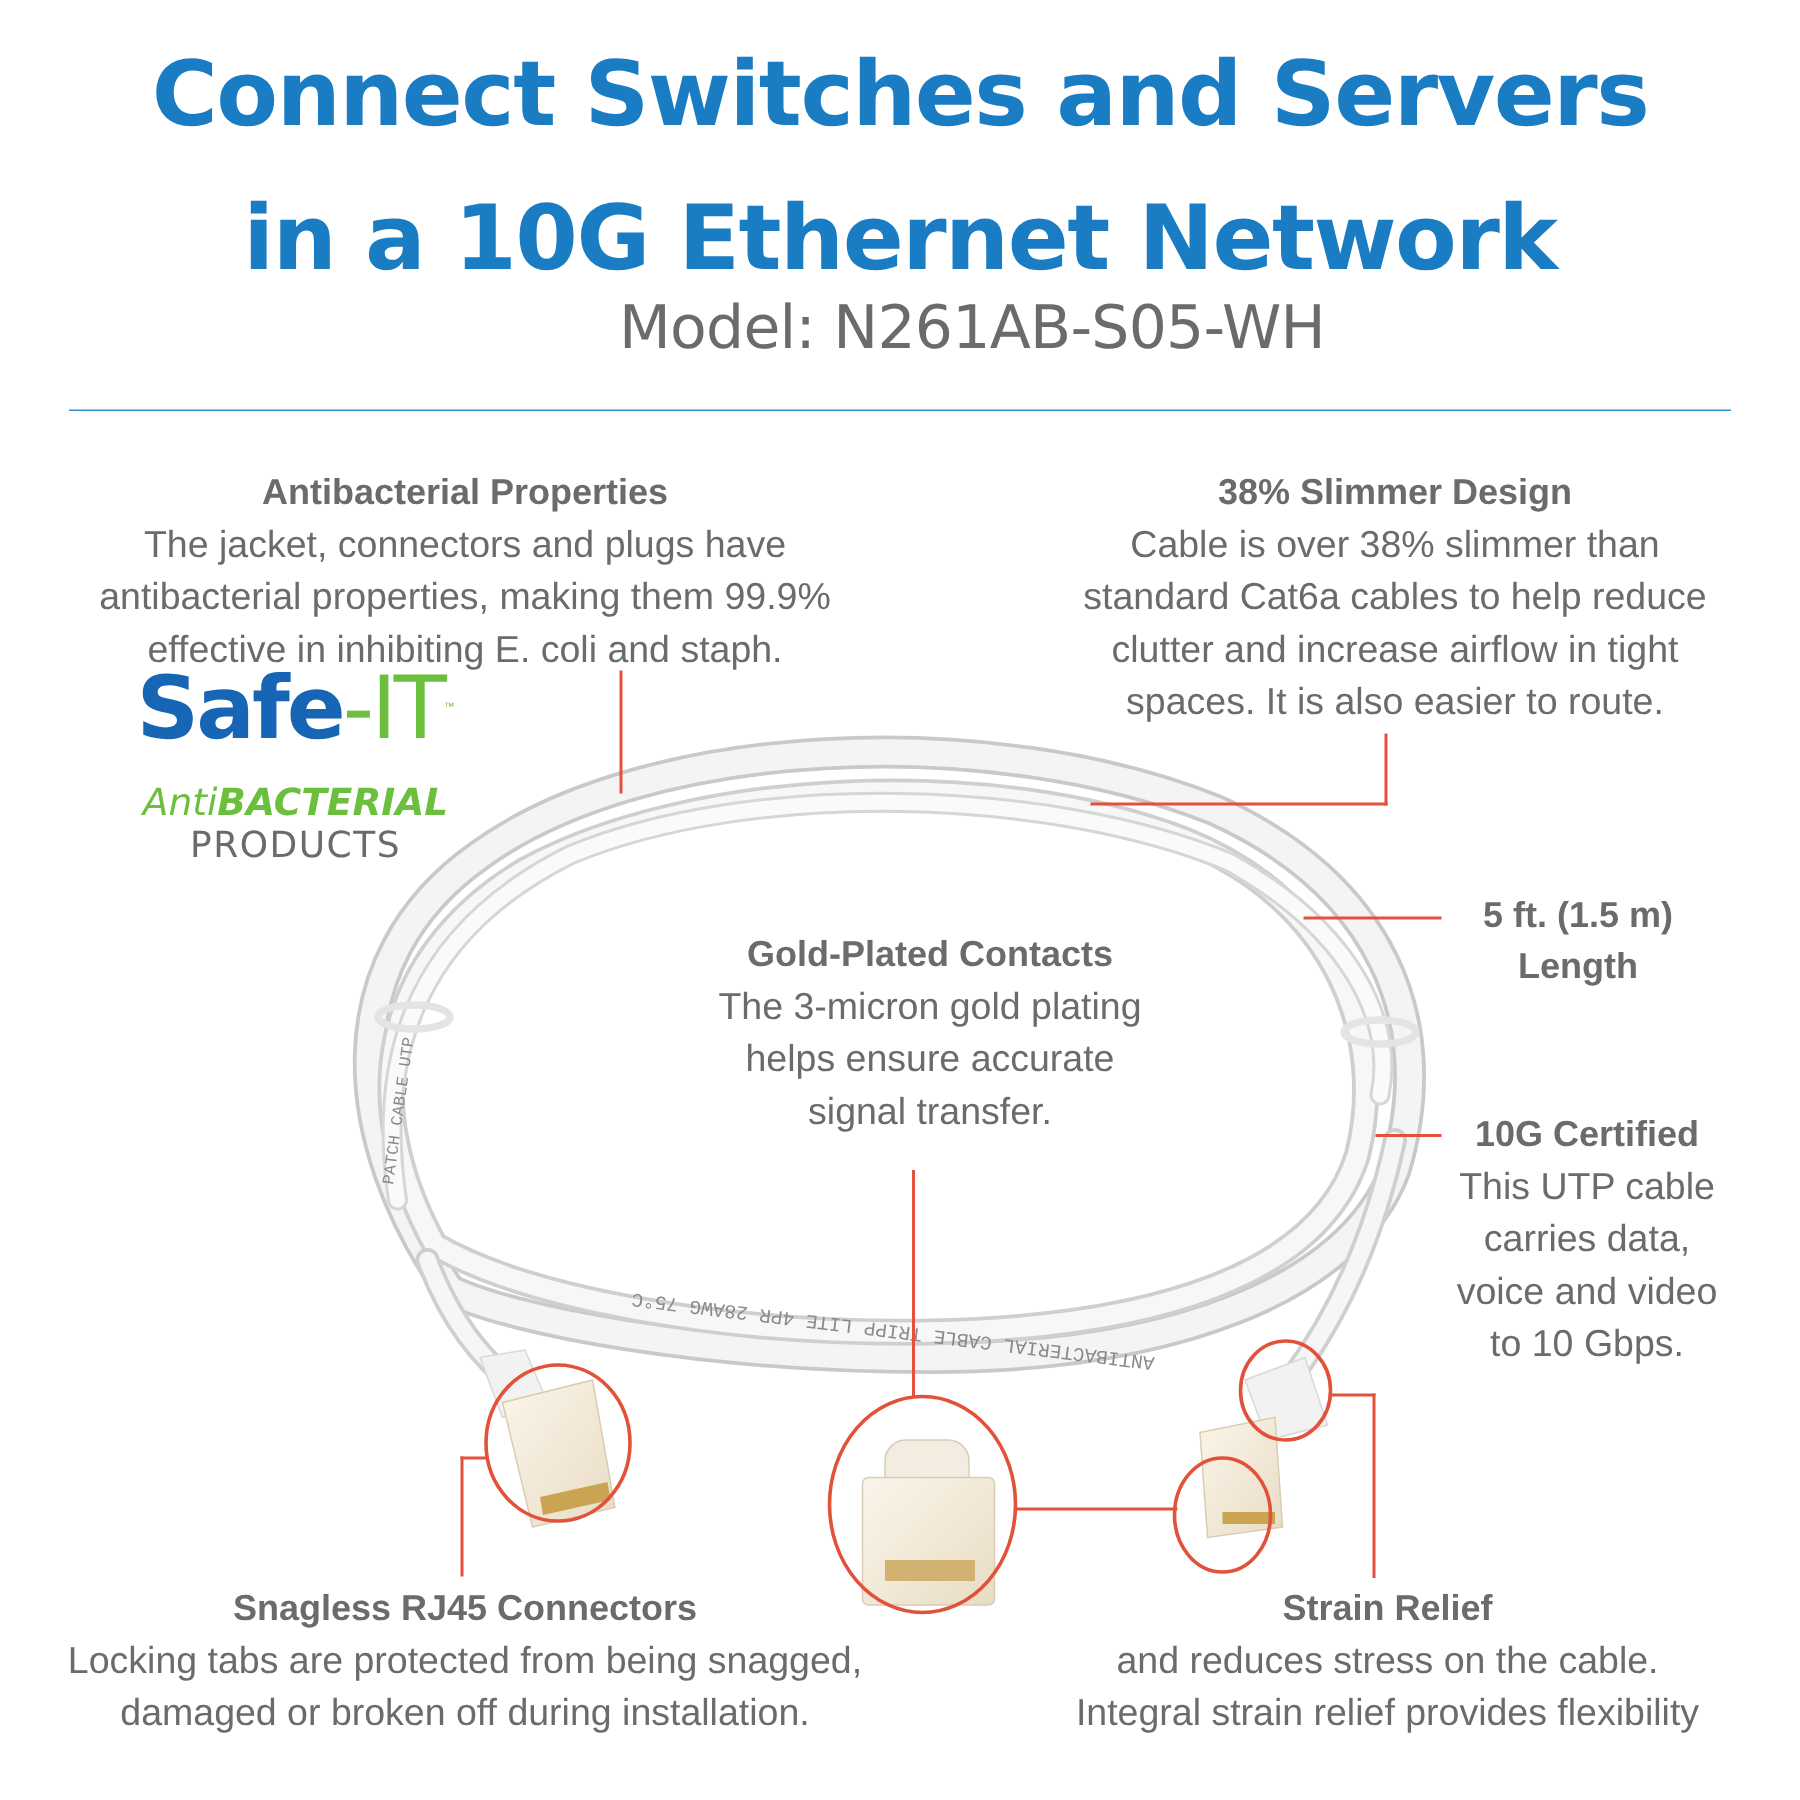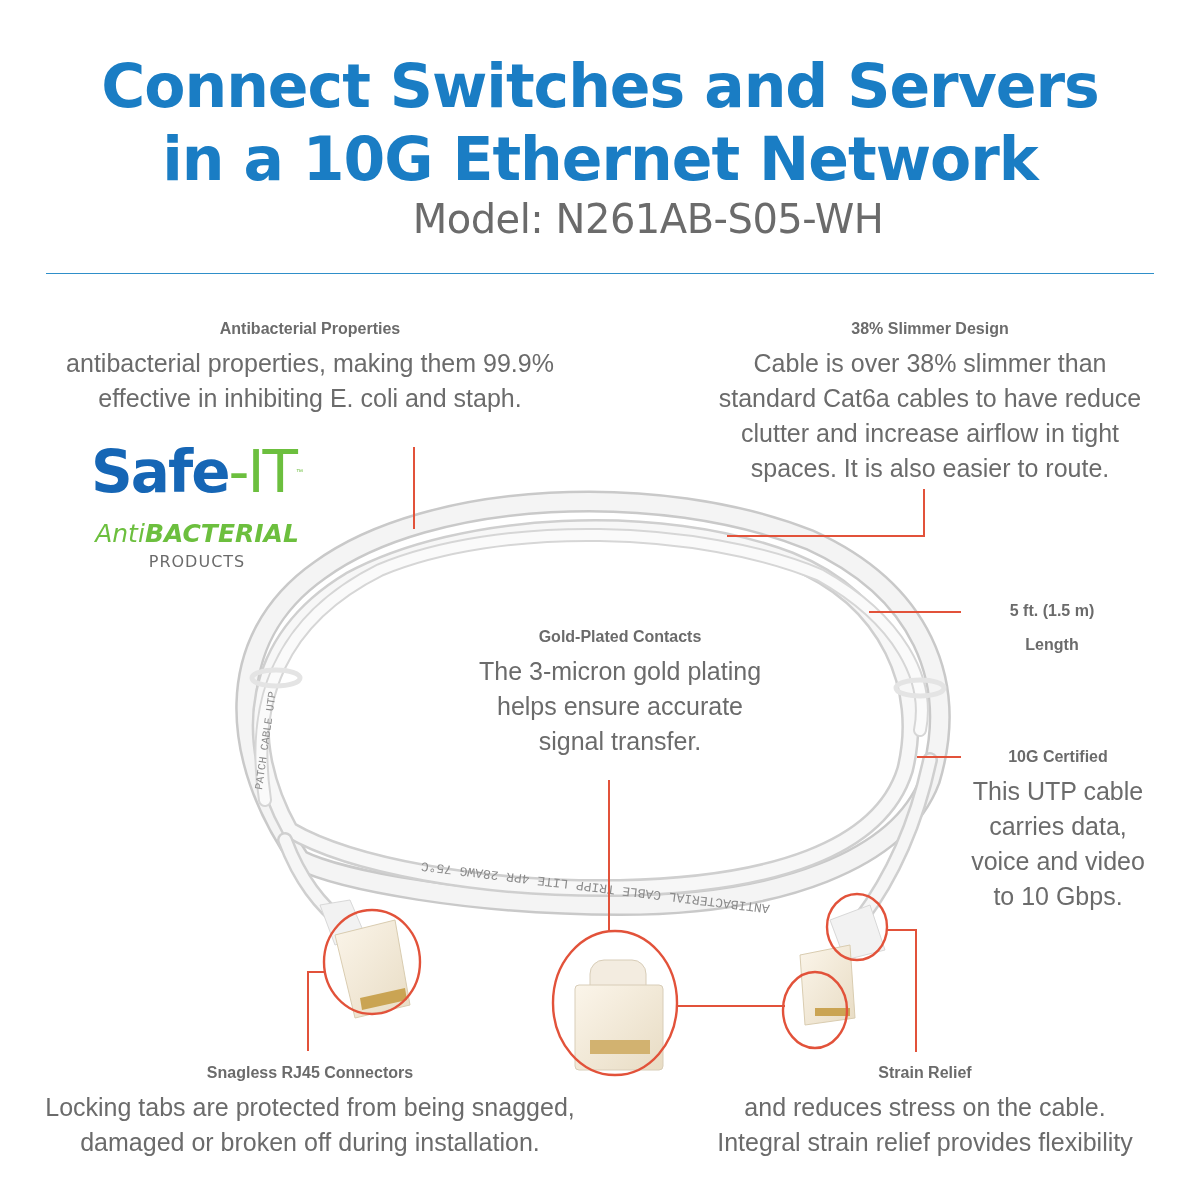--- a/index.html
+++ b/index.html
@@ -1,34 +1,34 @@
 <!DOCTYPE html>
 <html><head>
 <meta charset="utf-8">
 <style>
   html,body{margin:0;padding:0;background:#ffffff;}
   body{width:1200px;height:1200px;position:relative;overflow:hidden;font-family:"Liberation Sans",sans-serif;color:#666666;}
   .abs{position:absolute;}
   .title{left:0;width:1200px;text-align:center;color:#1a7dc4;font-family:"DejaVu Sans",sans-serif;font-weight:bold;font-size:60px;letter-spacing:-1px;line-height:86px;}
-  .t1{top:43px;}
+  .t1{top:20px;}
   .t2{top:116px;}
   .model{top:196px;left:0;width:1200px;text-align:center;font-size:40px;color:#6b6b6b;font-family:"DejaVu Sans",sans-serif;letter-spacing:-0.5px;padding-left:48px;}
   .divider{top:273px;left:46px;width:1108px;height:1px;background:#2f8fc9;}
   .callout{text-align:center;color:#6b6b6b;}
-  .callout .h{font-weight:bold;font-size:16px;line-height:34px;color:#6b6b6b;}
+  .callout .h{font-weight:bold;font-size:24px;line-height:34px;color:#6b6b6b;}
   .callout .b{font-size:25px;line-height:35px;}
   .callout .b div{white-space:nowrap;}
   .line{background:#e2523a;position:absolute;}
   svg{position:absolute;left:0;top:0;}
   .logo-safe{font-family:"DejaVu Sans",sans-serif;font-weight:bold;font-size:58px;color:#1666b5;letter-spacing:-2px;margin-top:40px;}
   .logo-it{font-family:"DejaVu Sans",sans-serif;font-size:58px;color:#6cbf3e;font-weight:normal;letter-spacing:-2px;}
   .logo-tm{font-size:7px;color:#6cbf3e;vertical-align:top;}
   .logo-anti{font-family:"DejaVu Sans",sans-serif;font-size:25px;color:#6cbf3e;font-style:italic;}
   .logo-anti b{font-weight:bold;}
-  .logo-prod{font-family:"DejaVu Sans",sans-serif;font-size:16px;color:#6b6b6b;letter-spacing:1px;}
+  .logo-prod{font-family:"DejaVu Sans",sans-serif;font-size:24px;color:#6b6b6b;letter-spacing:1px;}
 </style>
 </head>
 <body>
 
 <div class="abs title t1">Connect Switches and Servers</div>
 <div class="abs title t2">in a 10G Ethernet Network</div>
 <div class="abs model">Model: N261AB-S05-WH</div>
 <div class="abs divider"></div>
 
 <svg width="1200" height="1200" viewBox="0 0 1200 1200">
@@ -98,40 +98,41 @@
 <div class="line" style="left:608px;top:780px;width:2px;height:152px;"></div>
 <div class="line" style="left:677px;top:1005px;width:108px;height:2px;"></div>
 <div class="line" style="left:307px;top:971px;width:19px;height:2px;"></div>
 <div class="line" style="left:307px;top:971px;width:2px;height:80px;"></div>
 <div class="line" style="left:887px;top:929px;width:30px;height:2px;"></div>
 <div class="line" style="left:915px;top:929px;width:2px;height:123px;"></div>
 
 <div class="abs callout" style="left:20px;top:312px;width:580px;">
   <div class="h">Antibacterial Properties</div>
   <div class="b">
+    <div>The jacket, connectors and plugs have</div>
     <div>antibacterial properties, making them 99.9%</div>
     <div>effective in inhibiting E. coli and staph.</div>
   </div>
 </div>
 
 <div class="abs" style="left:82px;top:440px;width:230px;text-align:center;">
   <div style="line-height:64px;white-space:nowrap;">
     <span class="logo-safe">Safe</span><span class="logo-it">-IT</span><span class="logo-tm">™</span>
   </div>
   <div class="logo-anti" style="line-height:30px;white-space:nowrap;">
     <span>Anti</span><b>BACTERIAL</b>
   </div>
   <div class="logo-prod" style="line-height:26px;">PRODUCTS</div>
 </div>
 
 <div class="abs callout" style="left:700px;top:312px;width:460px;">
   <div class="h">38% Slimmer Design</div>
   <div class="b">
     <div>Cable is over 38% slimmer than</div>
-    <div>standard Cat6a cables to have reduce</div>
+    <div>standard Cat6a cables to help reduce</div>
     <div>clutter and increase airflow in tight</div>
     <div>spaces. It is also easier to route.</div>
   </div>
 </div>
 
 <div class="abs callout" style="left:962px;top:594px;width:180px;">
   <div class="h">5 ft. (1.5 m)</div>
   <div class="h">Length</div>
 </div>
 

